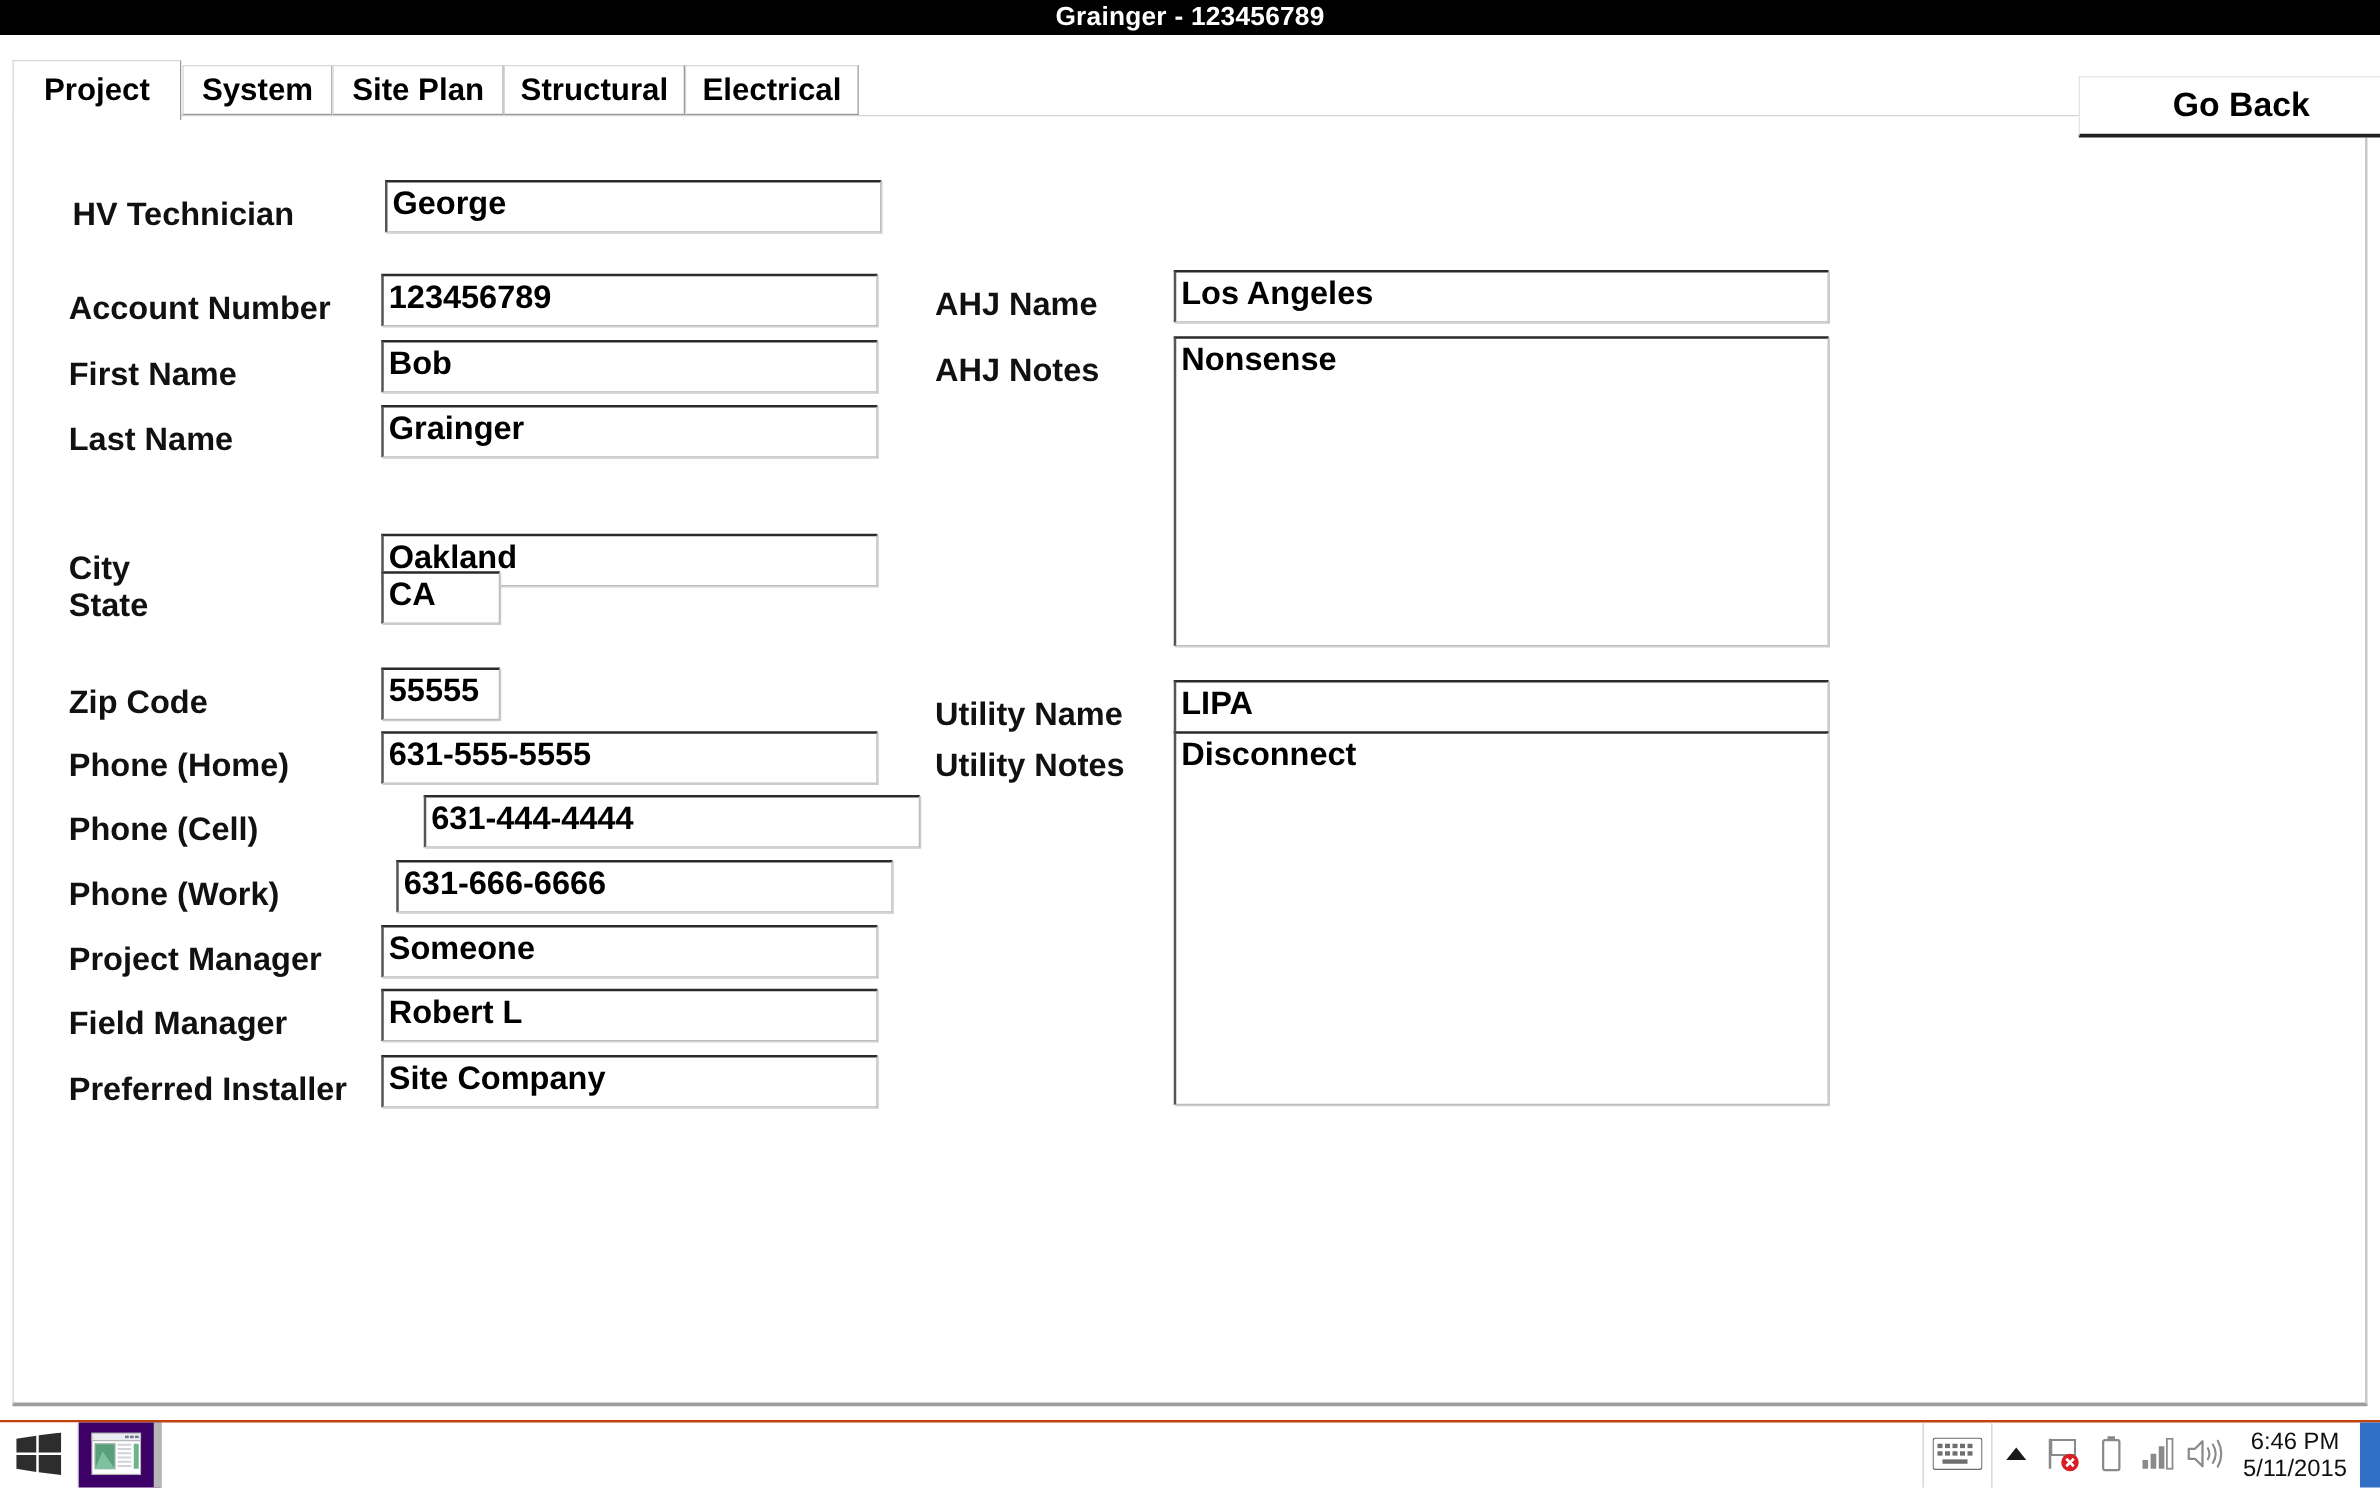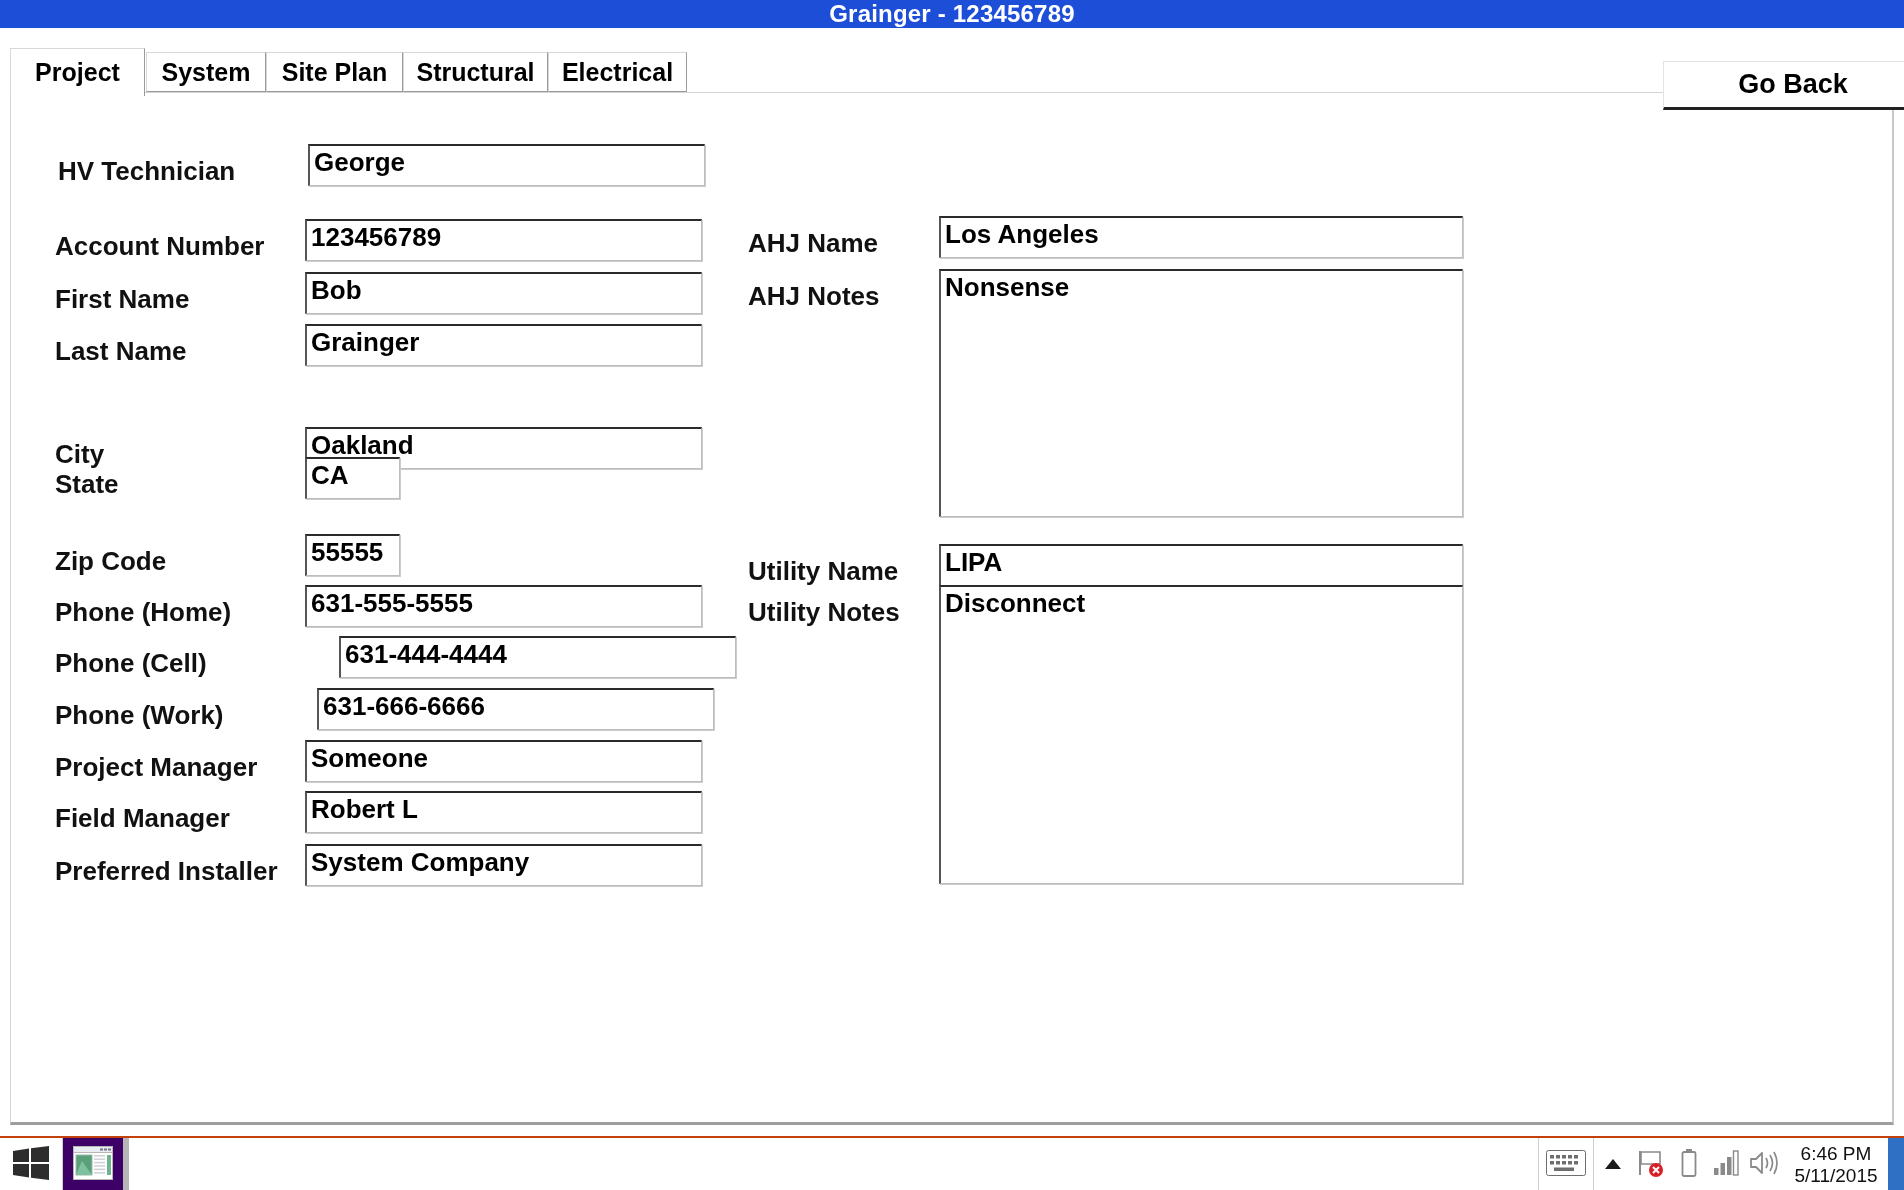--- a/index.html
+++ b/index.html
@@ -14,23 +14,23 @@
     overflow: hidden;
     position: relative;
   }
 
   
   .titlebar {
     position: absolute;
     left: 0; top: 0;
     width: 1904px;
     height: 28px;
-    background: #1d4ed8;
+    background: #000000;
     color: #ffffff;
-    font-size: 24px;
+    font-size: 21px;
     font-weight: bold;
     display: flex;
     align-items: center;
     justify-content: center;
     letter-spacing: 0.2px;
   }
 
   
   .window {
     position: absolute;
@@ -306,21 +306,21 @@
     <div class="fld" style="width:397px;height:42px;margin-top:-14px;">Someone</div>
   </div>
 
   <div class="formrow" style="left:55px; top:777px;">
     <span class="lbl" style="width:250px;">Field Manager</span>
     <div class="fld" style="width:397px;height:42px;margin-top:-14px;">Robert L</div>
   </div>
 
   <div class="formrow" style="left:55px; top:830px;">
     <span class="lbl" style="width:250px;">Preferred Installer</span>
-    <div class="fld" style="width:397px;height:42px;margin-top:-14px;">System Company</div>
+    <div class="fld" style="width:397px;height:42px;margin-top:-14px;">Site Company</div>
   </div>
 
   <div class="formrow" style="left:748px; top:202px;">
     <span class="lbl" style="width:191px;">AHJ Name</span>
     <div class="fld" style="width:524px;height:42px;margin-top:-14px;">Los Angeles</div>
   </div>
 
   <div class="formrow" style="left:748px; top:255px;">
     <span class="lbl" style="width:191px;">AHJ Notes</span>
     <div class="fld multiline" style="width:524px;height:248px;margin-top:-14px;">Nonsense</div>

